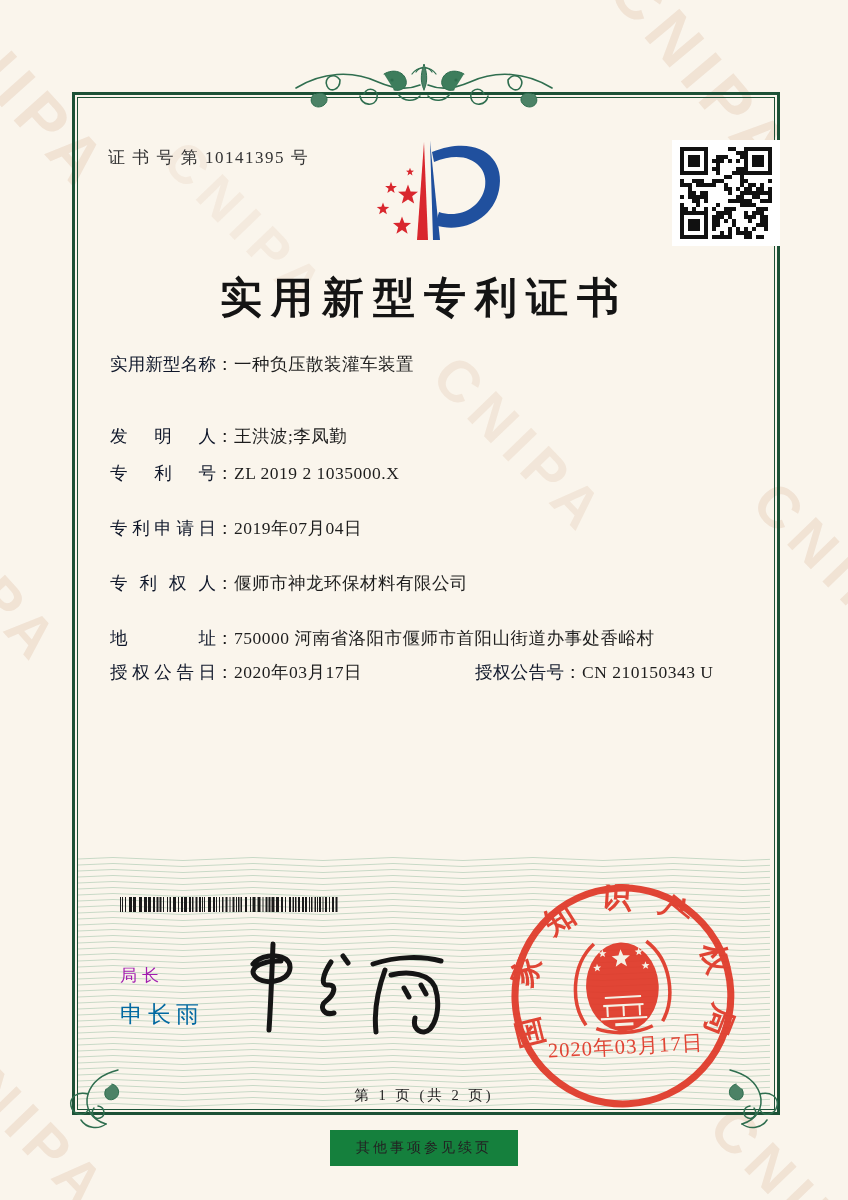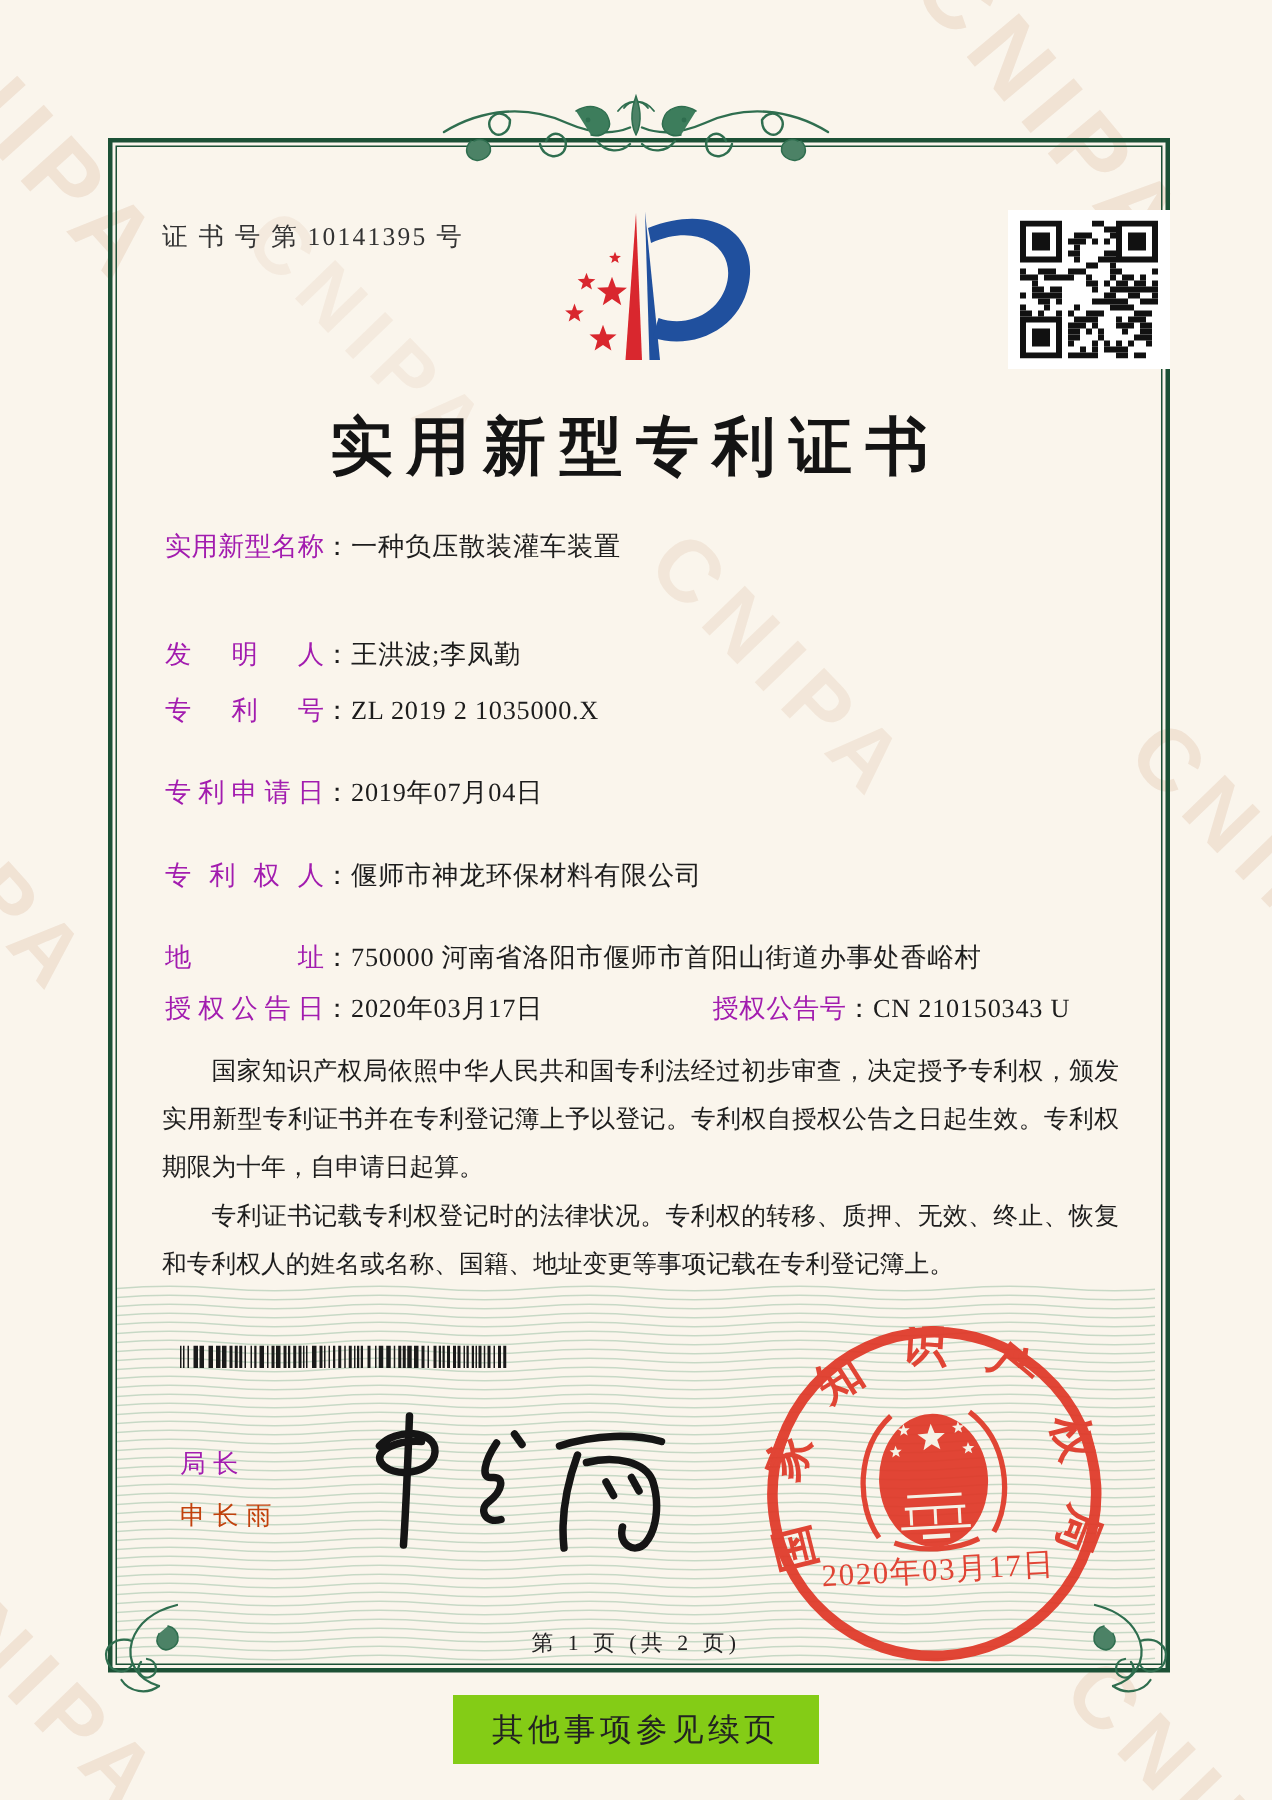--- a/index.html
+++ b/index.html
@@ -33,44 +33,44 @@
            color:#333;z-index:5;text-align:center;}
   .logo{position:absolute;left:338px;top:128px;z-index:5;}
   .qr-wrap{position:absolute;left:672px;top:140px;width:108px;height:106px;background:#ffffff;z-index:5;}
   .qr-wrap svg{position:absolute;left:8px;top:7px;}
   .title{position:absolute;left:0;top:250px;width:100%;text-align:center;font-size:42px;
          font-weight:bold;letter-spacing:9px;color:#141414;z-index:5;margin-top:20px;}
   
   .fields{position:absolute;left:110px;top:352px;width:640px;z-index:5;font-size:17.5px;}
   .frow{position:absolute;left:0;white-space:nowrap;}
   .frow .lab{display:inline-block;width:106px;text-align:justify;text-align-last:justify;
-             vertical-align:top;color:#a21caf;}
+             vertical-align:top;color:#0f172a;}
   .frow .col{display:inline-block;width:18px;color:#1d1d1d;}
   .frow .val{color:#1d1d1d;letter-spacing:0.5px;}
   .r1{top:0px;} .r2{top:72px;} .r3{top:109px;} .r4{top:164px;} .r5{top:219px;} .r6{top:274px;} .r7{top:308px;}
   .pair2{position:absolute;left:345px;top:0;white-space:nowrap;}
   .pair2 .lab{width:89px;margin-left:20px;}
   
   .body-text{position:absolute;left:108px;top:698px;width:638px;z-index:5;
              font-size:16.5px;line-height:1.95;color:#1d1d1d;text-align:justify;}
   .body-text p{margin:0;text-indent:2em;}
   
   .barcode{position:absolute;left:120px;top:897px;z-index:5;}
   .officer{position:absolute;left:120px;top:964px;z-index:5;
            font-family:"Liberation Sans","DejaVu Sans",sans-serif;font-size:17px;
            letter-spacing:5px;color:#a21caf;}
   .officer-name{position:absolute;left:120px;top:999px;z-index:5;
-           font-family:"Liberation Sans","DejaVu Sans",sans-serif;font-size:17px;
-           letter-spacing:5px;color:#c2410c;}
+           font-family:"Liberation Sans","DejaVu Sans",sans-serif;font-size:23px;
+           letter-spacing:5px;color:#0369a1;}
   .signature{position:absolute;left:225px;top:928px;z-index:6;}
   .seal{position:absolute;left:506px;top:884px;z-index:7;transform:rotate(-3deg);}
   .page-ind{position:absolute;left:0;top:1086px;width:100%;text-align:center;font-size:14.5px;
             letter-spacing:3px;color:#222;z-index:5;}
-  .note{position:absolute;left:50%;top:1130px;transform:translateX(-50%);background:#84cc16;
-        padding:9px 26px;font-size:21px;letter-spacing:3px;color:#222;z-index:5;white-space:nowrap;}
+  .note{position:absolute;left:50%;top:1130px;transform:translateX(-50%);background:#15803d;
+        padding:9px 26px;font-size:14px;letter-spacing:3px;color:#222;z-index:5;white-space:nowrap;}
 </style>
 </head>
 <body>
 
 <div class="page">
 
   <svg width="0" height="0" style="position:absolute" aria-hidden="true">
     <defs>
       <path id="star5" d="M0,-10 L2.47,-3.4 L9.51,-3.09 L3.99,1.3 L5.88,8.09 L0,4.2 L-5.88,8.09 L-3.99,1.3 L-9.51,-3.09 L-2.47,-3.4 Z"></path>
     </defs>
@@ -359,24 +359,20 @@
       <span class="lab">地址</span><span class="col">：</span><span class="val">750000 河南省洛阳市偃师市首阳山街道办事处香峪村</span>
     </div>
     <div class="frow r7">
       <span class="lab">授权公告日</span><span class="col">：</span><span class="val">2020年03月17日</span>
       <span class="pair2">
         <span class="lab">授权公告号</span><span class="col">：</span><span class="val">CN 210150343 U</span>
       </span>
     </div>
   </div>
 
-  <div class="body-text">
-    <p>国家知识产权局依照中华人民共和国专利法经过初步审查，决定授予专利权，颁发实用新型专利证书并在专利登记簿上予以登记。专利权自授权公告之日起生效。专利权期限为十年，自申请日起算。</p>
-    <p>专利证书记载专利权登记时的法律状况。专利权的转移、质押、无效、终止、恢复和专利权人的姓名或名称、国籍、地址变更等事项记载在专利登记簿上。</p>
-  </div>
 
   <div class="barcode">
     <svg id="bc" width="218" height="15" viewBox="0 0 218 15">
         <rect x="0" y="0" width="1" height="15" fill="#1a1a1a"></rect>
         <rect x="2" y="0" width="1" height="15" fill="#1a1a1a"></rect>
         <rect x="5" y="0" width="1" height="15" fill="#1a1a1a"></rect>
         <rect x="9" y="0" width="3" height="15" fill="#1a1a1a"></rect>
         <rect x="13" y="0" width="3" height="15" fill="#1a1a1a"></rect>
         <rect x="19" y="0" width="3" height="15" fill="#1a1a1a"></rect>
         <rect x="24" y="0" width="3" height="15" fill="#1a1a1a"></rect>

